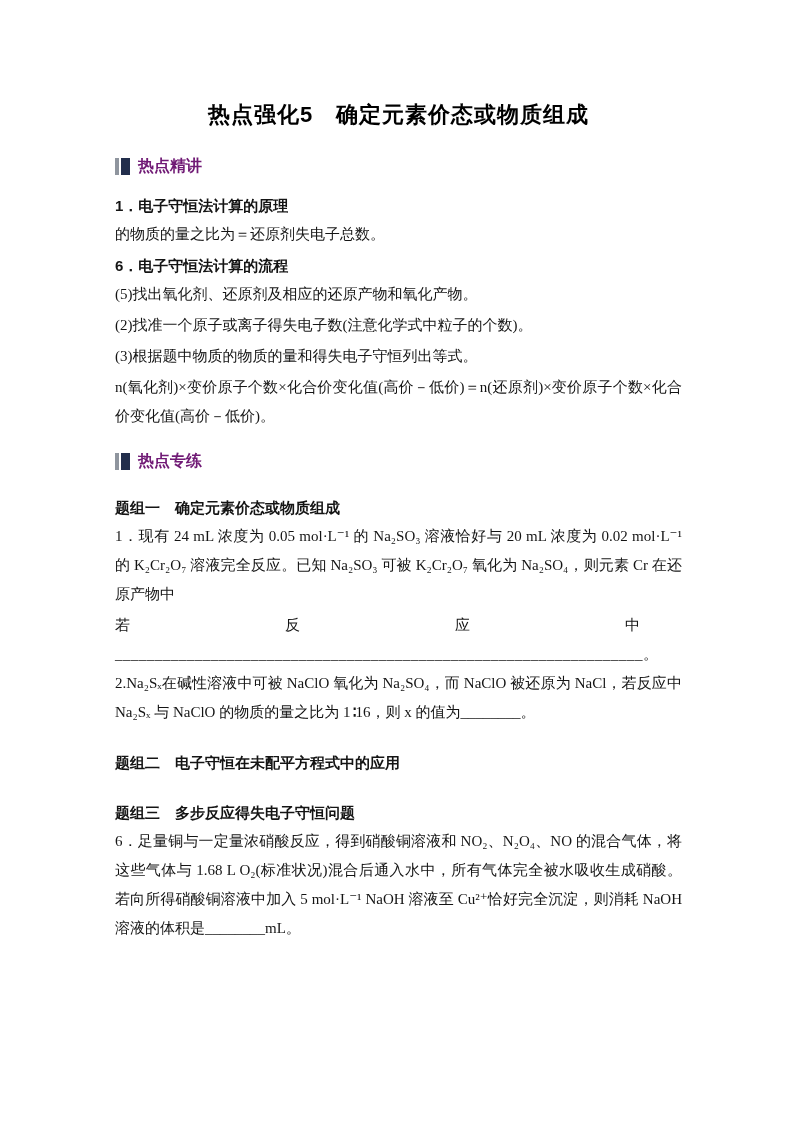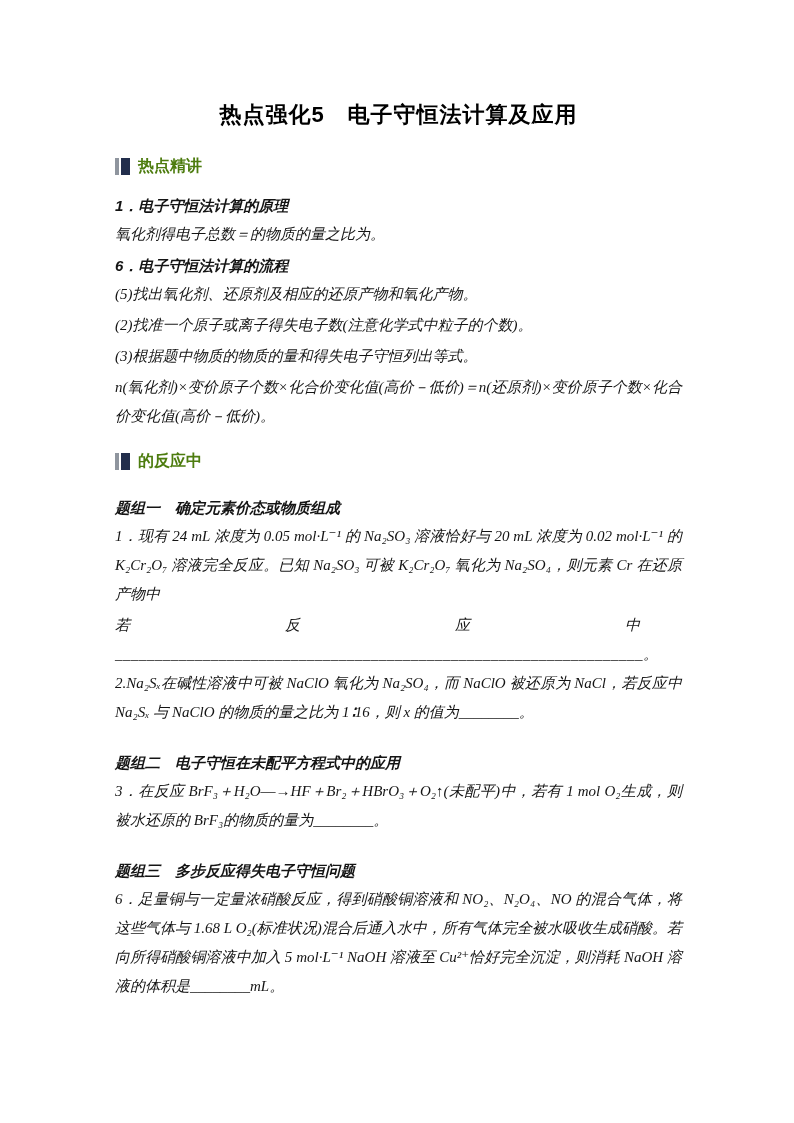--- a/index.html
+++ b/index.html
@@ -36,26 +36,25 @@
     display: inline-block;
     width: 15px;
     height: 17px;
     background: linear-gradient(to right, #8f959e 0 4px, #ffffff 4px 6px, #222e4c 6px 15px);
     flex: 0 0 auto;
   }
   .section-header .label {
     font-family: "Liberation Sans", "DejaVu Sans", sans-serif;
     font-weight: 700;
     font-size: 16px;
-    color: #4d7c0f;
+    color: #701a75;
   }
   p {
     margin: 0;
     line-height: 29px;
-    font-style: italic;
   }
   .bold {
     font-family: "Liberation Sans", "DejaVu Sans", sans-serif;
     font-weight: 700;
   }
   .group-title {
     margin-top: 21px;
   }
   .q {
     text-align: justify;
@@ -68,45 +67,44 @@
   }
   .blank-line {
     letter-spacing: 0.5px;
   }
 </style>
 </head>
 <body>
 
 <div class="page">
 
-  <h1 class="title">热点强化5　电子守恒法计算及应用</h1>
+  <h1 class="title">热点强化5　确定元素价态或物质组成</h1>
 
   <div class="section-header">
     <span class="marker-icon"></span>
     <span class="label">热点精讲</span>
   </div>
 
   <p class="bold">1．电子守恒法计算的原理</p>
-  <p class="q">氧化剂得电子总数＝的物质的量之比为。</p>
+  <p class="q">的物质的量之比为＝还原剂失电子总数。</p>
   <p class="bold">6．电子守恒法计算的流程</p>
   <p class="q">(5)找出氧化剂、还原剂及相应的还原产物和氧化产物。</p>
   <p class="q">(2)找准一个原子或离子得失电子数(注意化学式中粒子的个数)。</p>
   <p class="q">(3)根据题中物质的物质的量和得失电子守恒列出等式。</p>
   <p class="q">n(氧化剂)×变价原子个数×化合价变化值(高价－低价)＝n(还原剂)×变价原子个数×化合价变化值(高价－低价)。</p>
 
   <div class="section-header">
     <span class="marker-icon"></span>
-    <span class="label">的反应中</span>
+    <span class="label">热点专练</span>
   </div>
 
   <p class="bold group-title">题组一　确定元素价态或物质组成</p>
   <p class="q">1．现有 24 mL 浓度为 0.05 mol·L⁻¹ 的 Na₂SO₃ 溶液恰好与 20 mL 浓度为 0.02 mol·L⁻¹ 的 K₂Cr₂O₇ 溶液完全反应。已知 Na₂SO₃ 可被 K₂Cr₂O₇ 氧化为 Na₂SO₄，则元素 Cr 在还原产物中</p>
   <p class="spread">若反应中</p>
   <p class="blank-line">__________________________________________________________________。</p>
   <p class="q">2.Na₂Sₓ在碱性溶液中可被 NaClO 氧化为 Na₂SO₄，而 NaClO 被还原为 NaCl，若反应中 Na₂Sₓ 与 NaClO 的物质的量之比为 1∶16，则 x 的值为________。</p>
 
   <p class="bold group-title">题组二　电子守恒在未配平方程式中的应用</p>
-  <p class="q">3．在反应 BrF₃＋H₂O―→HF＋Br₂＋HBrO₃＋O₂↑(未配平)中，若有 1 mol O₂生成，则被水还原的 BrF₃的物质的量为________。</p>
 
   <p class="bold group-title">题组三　多步反应得失电子守恒问题</p>
   <p class="q">6．足量铜与一定量浓硝酸反应，得到硝酸铜溶液和 NO₂、N₂O₄、NO 的混合气体，将这些气体与 1.68 L O₂(标准状况)混合后通入水中，所有气体完全被水吸收生成硝酸。若向所得硝酸铜溶液中加入 5 mol·L⁻¹ NaOH 溶液至 Cu²⁺恰好完全沉淀，则消耗 NaOH 溶液的体积是________mL。</p>
 
 </div>
 
 </body></html>

